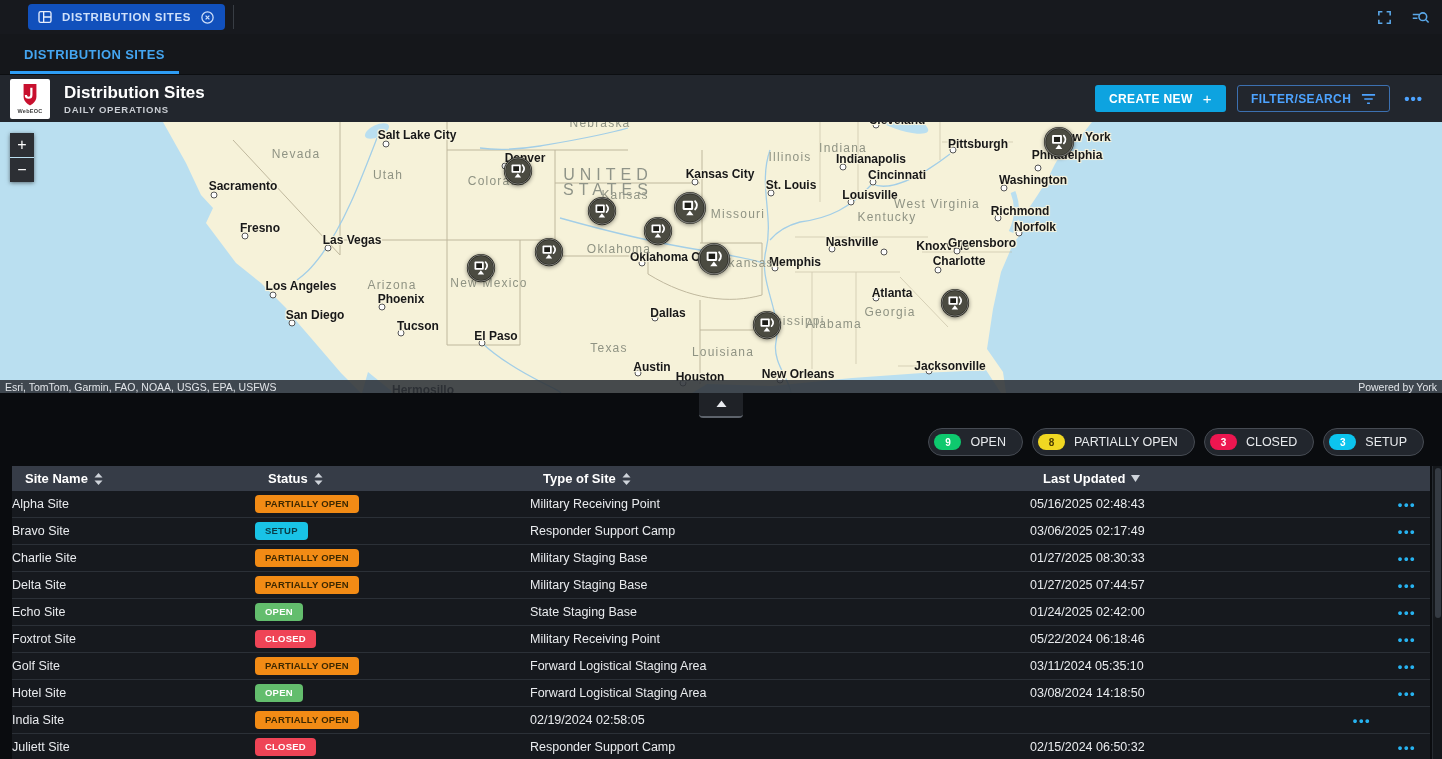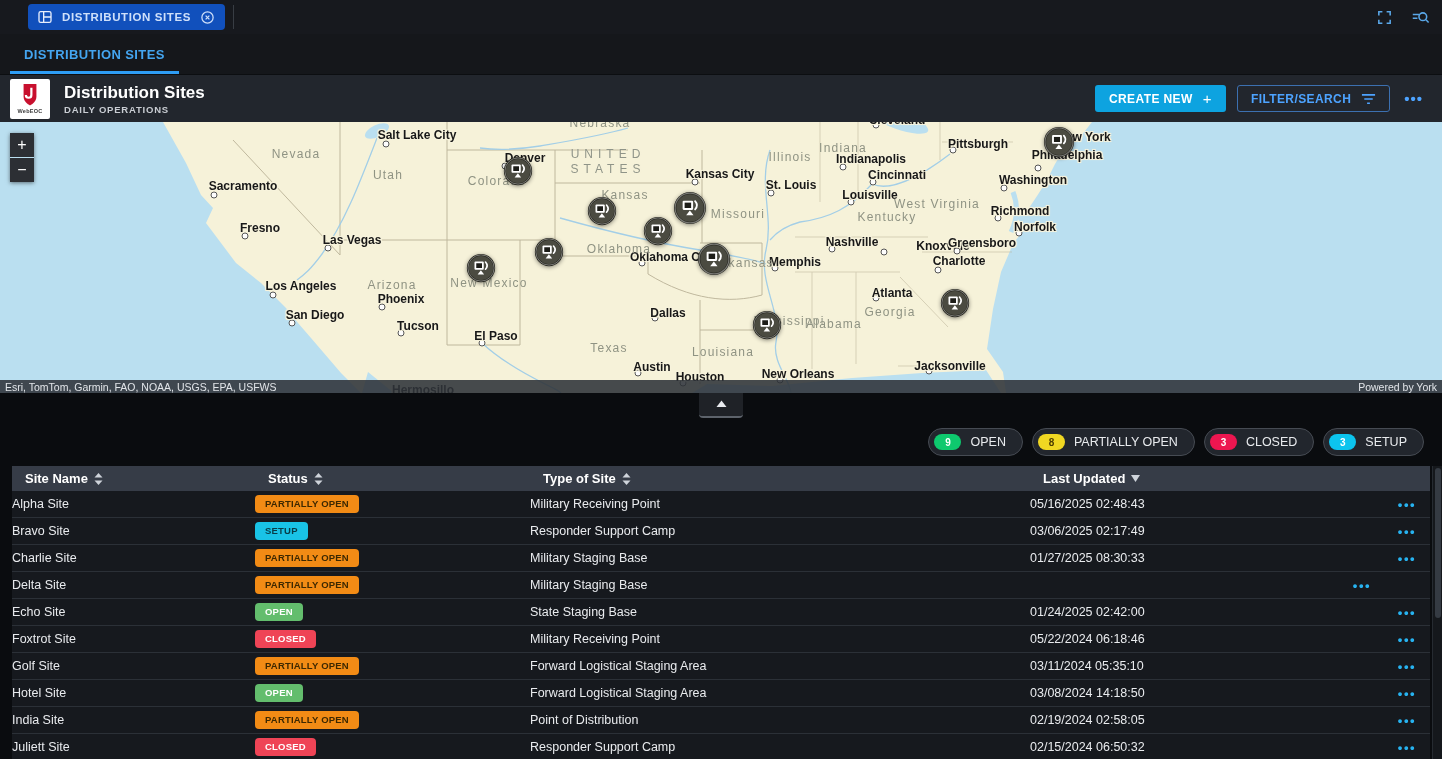--- a/index.html
+++ b/index.html
@@ -41,22 +41,22 @@
 
   
   .map-wrap { position:relative; width:1442px; height:271px; overflow:hidden; background:#badff0; cursor:grab; }
   .map-wrap svg.base { position:absolute; left:0; top:0; }
   .city-dot { position:absolute; width:7px; height:7px; border-radius:50%; background:#fdfdfd;
     border:1.5px solid #555; transform:translate(-50%,-50%); }
   .city-label { position:absolute; transform:translate(-50%,-50%); font-size:12px; font-weight:bold; color:#181818;
     white-space:nowrap; text-shadow:-1px -1px 0 #f7f3dc,1px -1px 0 #f7f3dc,-1px 1px 0 #f7f3dc,1px 1px 0 #f7f3dc,0 0 3px #f7f3dc; }
   .region-label { position:absolute; transform:translate(-50%,-50%); font-size:12px; color:#8f9383;
     letter-spacing:1.2px; white-space:nowrap; text-shadow:0 0 2px rgba(247,243,220,.8); }
-  .country-label { position:absolute; transform:translate(-50%,-50%); font-size:12px; color:#8f9488;
-    letter-spacing:5px; white-space:nowrap; text-shadow:0 0 2px rgba(247,243,220,.8); }
+  .country-label { position:absolute; transform:translate(-50%,-50%); font-size:16px; color:#8f9488;
+    letter-spacing:5px; white-space:nowrap; text-shadow:0 0 2px rgba(247,243,220,.8);margin-top:21px; }
   .site-marker { position:absolute; transform:translate(-50%,-50%); cursor:pointer;
     filter:drop-shadow(0 1px 2px rgba(0,0,0,.45)); }
   .zoom-ctl { position:absolute; left:10px; top:11px; width:24px; display:flex; flex-direction:column; gap:1px;
     box-shadow:0 1px 4px rgba(0,0,0,.5); }
   .zoom-btn { width:24px; height:24px; background:#2c2f34; color:#fff; border:none; font-size:16px;
     font-family:inherit; cursor:pointer; line-height:22px; }
   .attribution { position:absolute; left:0; right:0; bottom:0; height:13px; background:rgba(45,50,56,.88);
     display:flex; justify-content:space-between; align-items:center; padding:0 5px;
     font-size:10.5px; color:#e2e5e9; }
 
@@ -464,20 +464,21 @@
         <div class="td">Charlie Site</div>
         <div class="td"><span class="status-chip" style="background: rgb(242, 139, 21); color: rgb(61, 40, 0);">PARTIALLY OPEN</span></div>
         <div class="td">Military Staging Base</div>
         <div class="td">01/27/2025 08:30:33</div>
         <div class="row-menu">•••</div>
       </div>
       <div class="grid-row trow">
         <div class="td">Delta Site</div>
         <div class="td"><span class="status-chip" style="background: rgb(242, 139, 21); color: rgb(61, 40, 0);">PARTIALLY OPEN</span></div>
         <div class="td">Military Staging Base</div>
+        <div class="td">01/27/2025 07:44:57</div>
         <div class="row-menu">•••</div>
       </div>
       <div class="grid-row trow">
         <div class="td">Echo Site</div>
         <div class="td"><span class="status-chip" style="background: rgb(99, 189, 109); color: rgb(255, 255, 255);">OPEN</span></div>
         <div class="td">State Staging Base</div>
         <div class="td">01/24/2025 02:42:00</div>
         <div class="row-menu">•••</div>
       </div>
       <div class="grid-row trow">
@@ -497,21 +498,20 @@
       <div class="grid-row trow">
         <div class="td">Hotel Site</div>
         <div class="td"><span class="status-chip" style="background: rgb(99, 189, 109); color: rgb(255, 255, 255);">OPEN</span></div>
         <div class="td">Forward Logistical Staging Area</div>
         <div class="td">03/08/2024 14:18:50</div>
         <div class="row-menu">•••</div>
       </div>
       <div class="grid-row trow">
         <div class="td">India Site</div>
         <div class="td"><span class="status-chip" style="background: rgb(242, 139, 21); color: rgb(61, 40, 0);">PARTIALLY OPEN</span></div>
-        <div class="td">Point of Distribution</div>
         <div class="td">02/19/2024 02:58:05</div>
         <div class="row-menu">•••</div>
       </div>
       <div class="grid-row trow">
         <div class="td">Juliett Site</div>
         <div class="td"><span class="status-chip" style="background: rgb(239, 68, 86); color: rgb(255, 255, 255);">CLOSED</span></div>
         <div class="td">Responder Support Camp</div>
         <div class="td">02/15/2024 06:50:32</div>
         <div class="row-menu">•••</div>
       </div>

